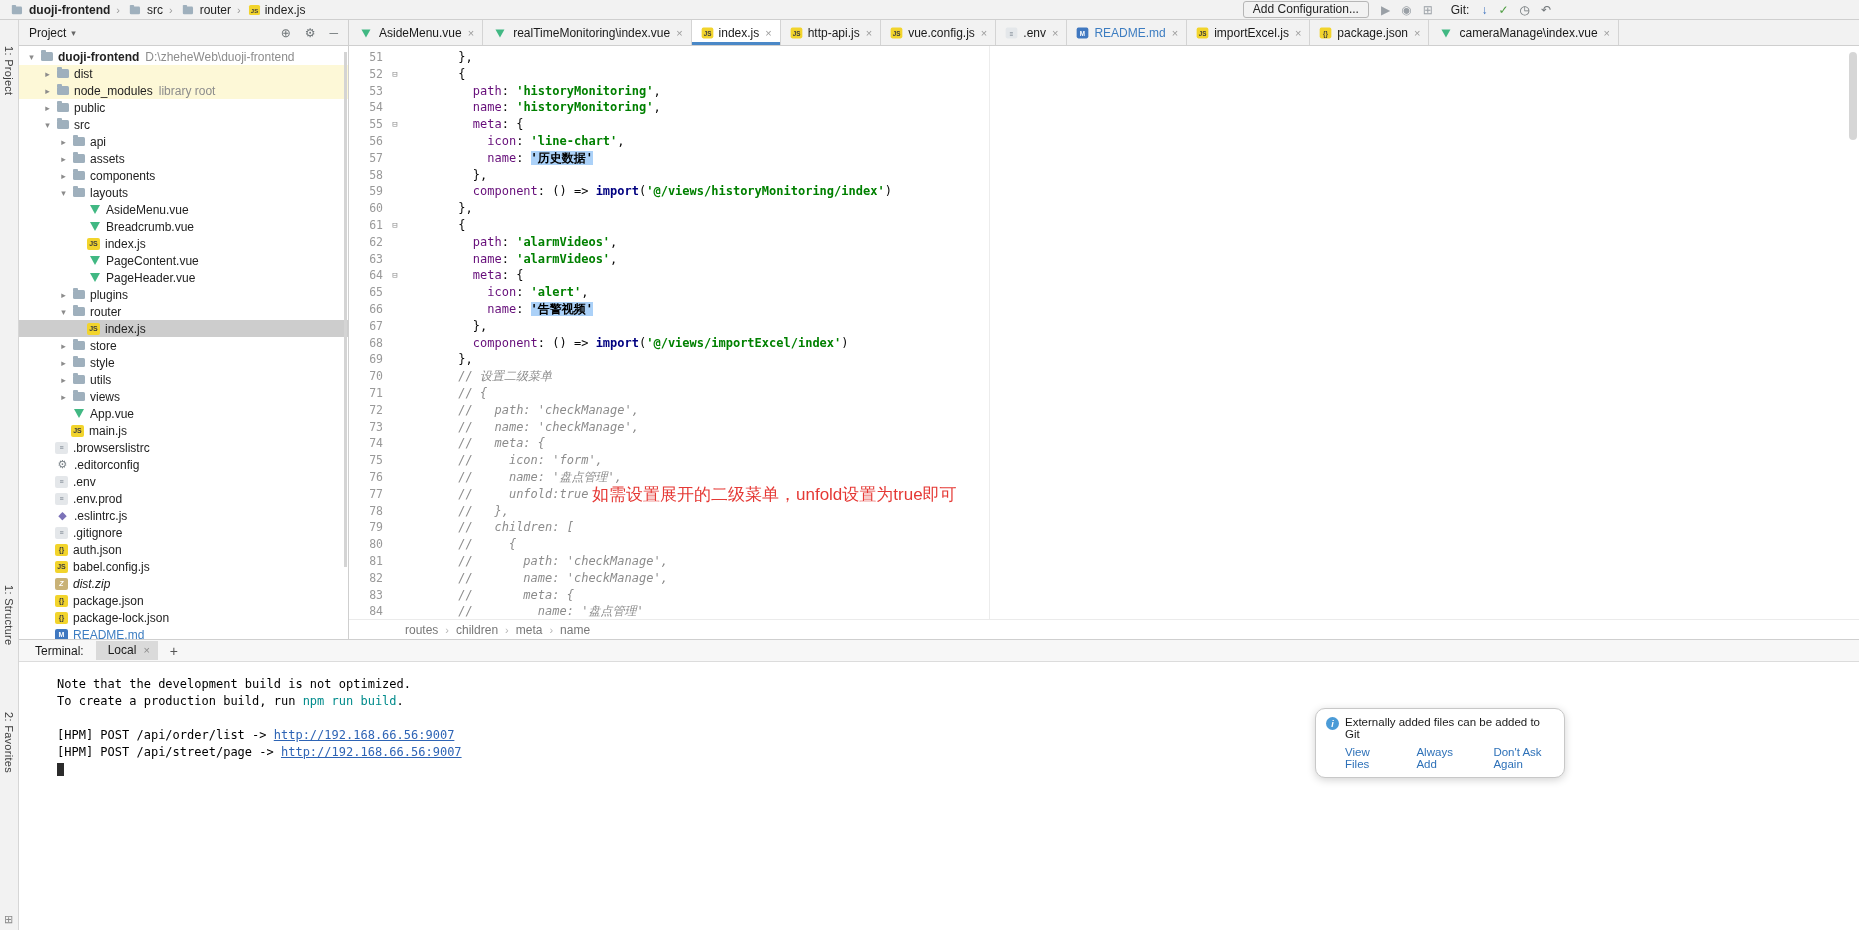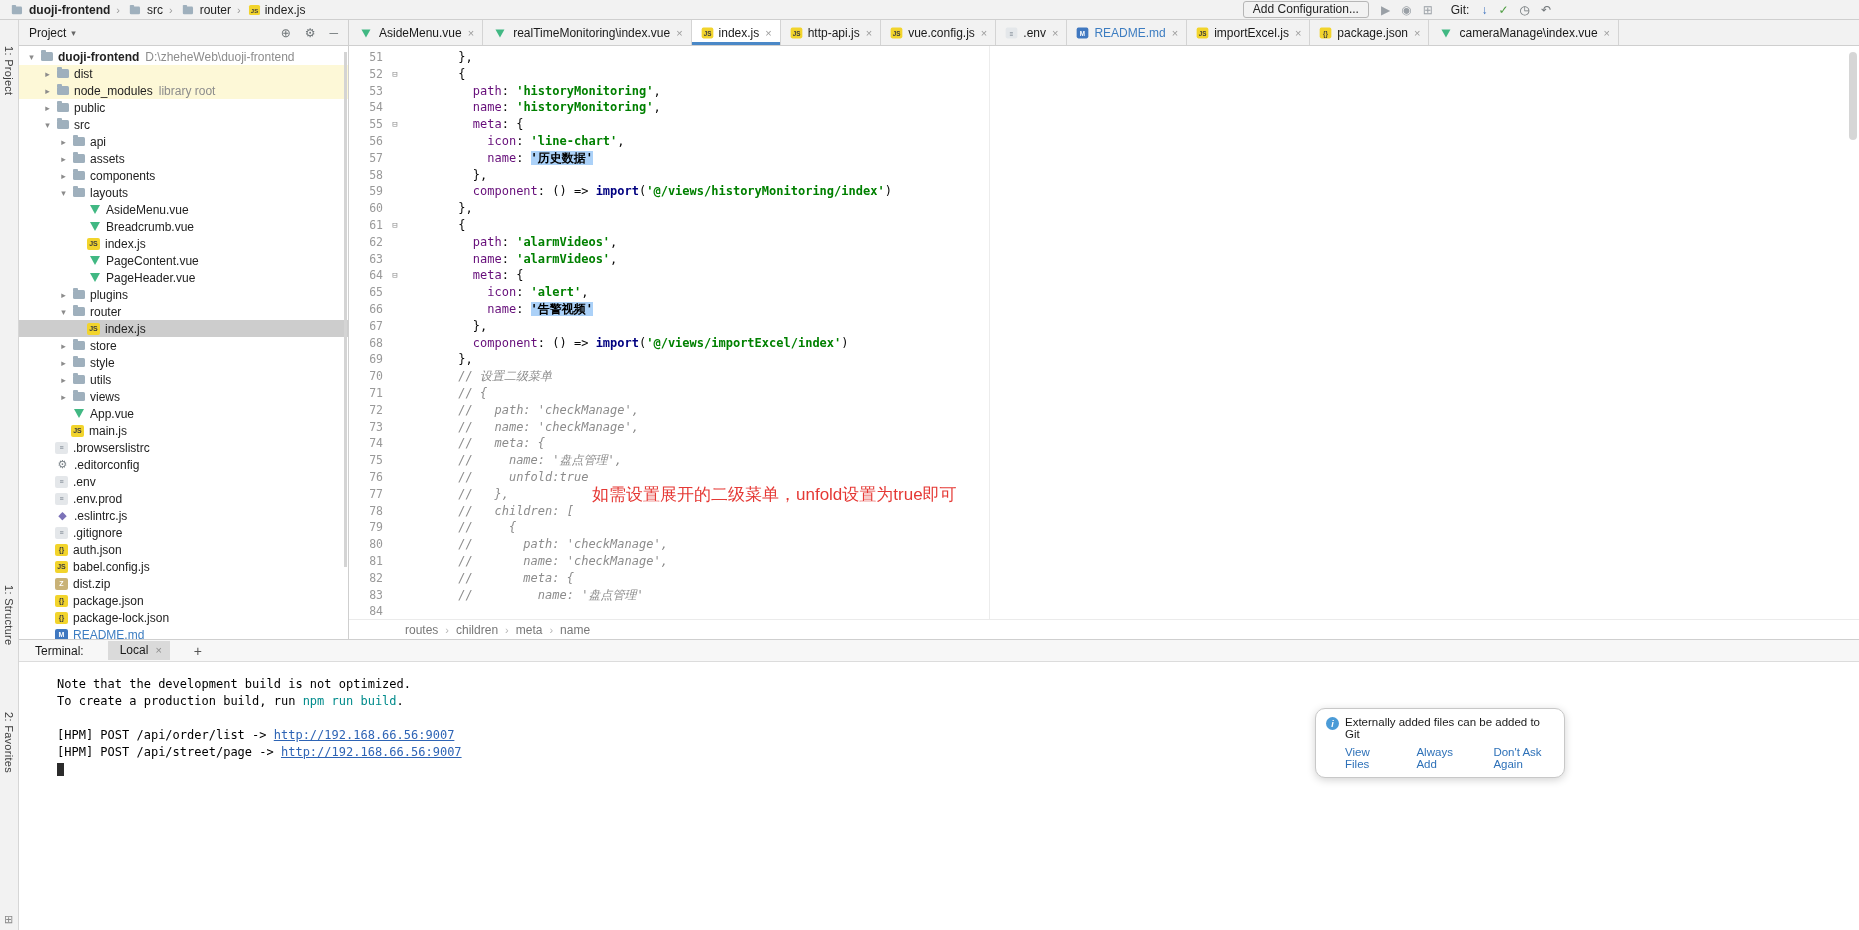--- a/index.html
+++ b/index.html
@@ -100,21 +100,21 @@
   .ed-scroll { position:absolute; right:2px; top:6px; width:8px; height:88px;
                background:rgba(0,0,0,0.16); border-radius:4px; }
 
   .ed-breadcrumb { height:20px; flex:none; display:flex; align-items:center; padding-left:56px;
                    gap:7px; font-size:12px; color:#787878; background:#fff; border-top:1px solid #ebebeb; }
   .edb-sep { color:#b5b5b5; font-size:11px; }
   .edb-item { cursor:pointer; }
 
   
   .terminal { flex:1; display:flex; flex-direction:column; background:#fff; min-height:0; }
-  .term-head { height:22px; flex:none; display:flex; align-items:center; gap:24px;
+  .term-head { height:22px; flex:none; display:flex; align-items:center; gap:12px;
                padding-left:16px; border-bottom:1px solid #dcdcdc; background:#f7f7f7; }
   .term-title { color:#1a1a1a; }
   .term-tab { display:inline-flex; align-items:center; gap:7px; padding:2px 8px 3px 12px;
               background:#dadada; cursor:pointer; }
   .term-close { color:#8b8b8b; font-size:11px; }
   .term-plus { color:#555; font-size:14px; cursor:pointer; }
   .term-body { flex:1; padding:14px 0 0 38px; font-family:"DejaVu Sans Mono", monospace;
                font-size:12px; color:#000; }
   .tl { height:17px; line-height:17px; white-space:pre; }
   .t-p { color:#000; }
@@ -390,21 +390,21 @@
               <div class="trow" style="padding-left: 22px;">
                 <span class="chev"></span>
                 <span class="ic badge" style="background: rgb(242, 212, 44); color: rgb(59, 59, 59);">{}</span>
                 <span class="tlabel">auth.json</span>
               </div>
               <div class="trow" style="padding-left: 22px;">
                 <span class="chev"></span>
                 <span class="ic badge" style="background: rgb(242, 212, 44); color: rgb(59, 59, 59);">JS</span>
                 <span class="tlabel">babel.config.js</span>
               </div>
-              <div class="trow" style="padding-left: 22px;">
+              <div class="trow" style="padding-left: 22px; font-style: italic;">
                 <span class="chev"></span>
                 <span class="ic badge" style="background: rgb(201, 178, 119); color: rgb(255, 255, 255);">Z</span>
                 <span class="tlabel">dist.zip</span>
               </div>
               <div class="trow" style="padding-left: 22px;">
                 <span class="chev"></span>
                 <span class="ic badge" style="background: rgb(242, 212, 44); color: rgb(59, 59, 59);">{}</span>
                 <span class="tlabel">package.json</span>
               </div>
               <div class="trow" style="padding-left: 22px;">
@@ -631,20 +631,21 @@
                 <div class="cl"><span class="tk-p">          </span><span class="tk-k">icon</span><span class="tk-p">: </span><span class="tk-s">'alert'</span><span class="tk-p">,</span></div>
                 <div class="cl"><span class="tk-p">          </span><span class="tk-k">name</span><span class="tk-p">: </span><span class="tk-hs">'告警视频'</span></div>
                 <div class="cl"><span class="tk-p">        },</span></div>
                 <div class="cl"><span class="tk-p">        </span><span class="tk-k">component</span><span class="tk-p">: () =&gt; </span><span class="tk-kw">import</span><span class="tk-p">(</span><span class="tk-s">'@/views/importExcel/index'</span><span class="tk-p">)</span></div>
                 <div class="cl"><span class="tk-p">      },</span></div>
                 <div class="cl"><span class="tk-c">      // 设置二级菜单</span></div>
                 <div class="cl"><span class="tk-c">      // {</span></div>
                 <div class="cl"><span class="tk-c">      //   path: 'checkManage',</span></div>
                 <div class="cl"><span class="tk-c">      //   name: 'checkManage',</span></div>
                 <div class="cl"><span class="tk-c">      //   meta: {</span></div>
+                <div class="cl"><span class="tk-c">      //     icon: 'form',</span></div>
                 <div class="cl"><span class="tk-c">      //     name: '盘点管理',</span></div>
                 <div class="cl"><span class="tk-c">      //     unfold:true</span></div>
                 <div class="cl"><span class="tk-c">      //   },</span></div>
                 <div class="cl"><span class="tk-c">      //   children: [</span></div>
                 <div class="cl"><span class="tk-c">      //     {</span></div>
                 <div class="cl"><span class="tk-c">      //       path: 'checkManage',</span></div>
                 <div class="cl"><span class="tk-c">      //       name: 'checkManage',</span></div>
                 <div class="cl"><span class="tk-c">      //       meta: {</span></div>
                 <div class="cl"><span class="tk-c">      //         name: '盘点管理'</span></div>
               </div>

